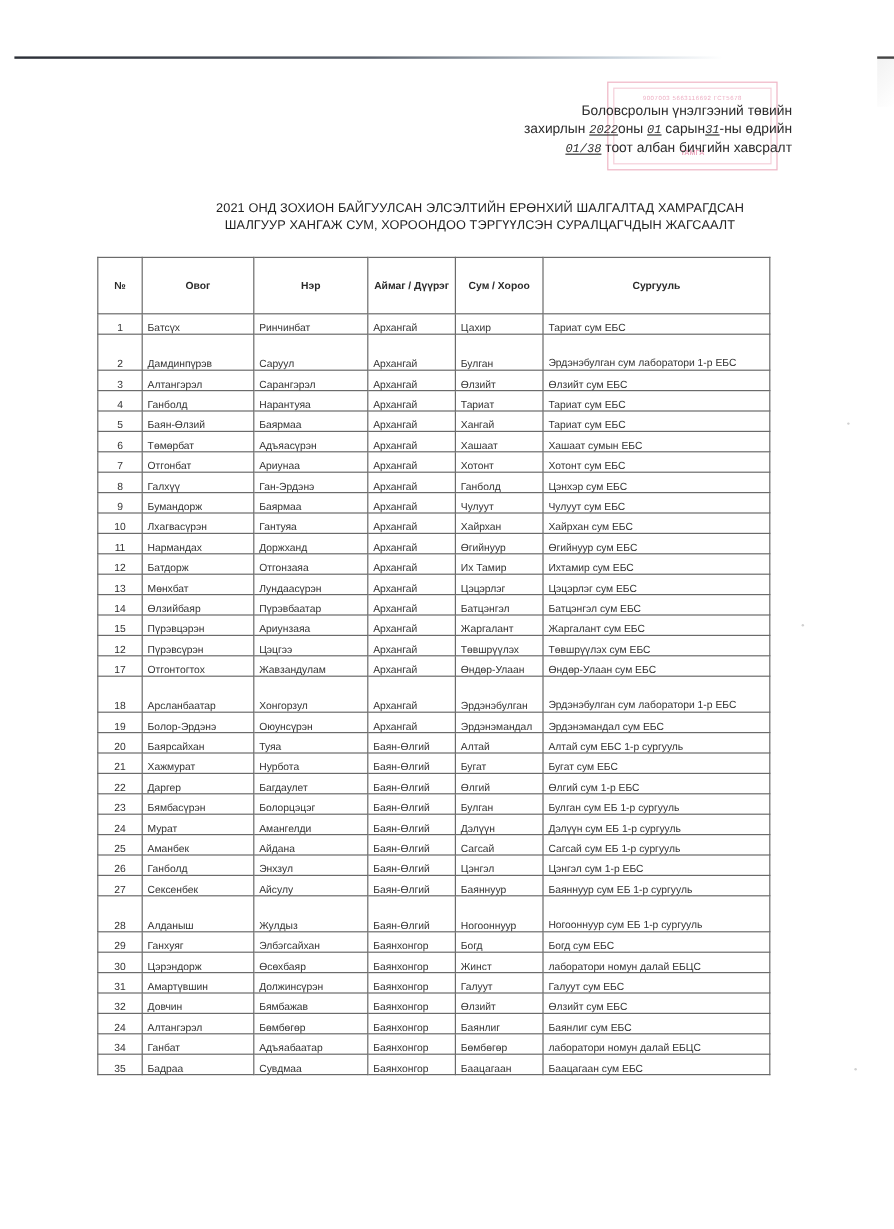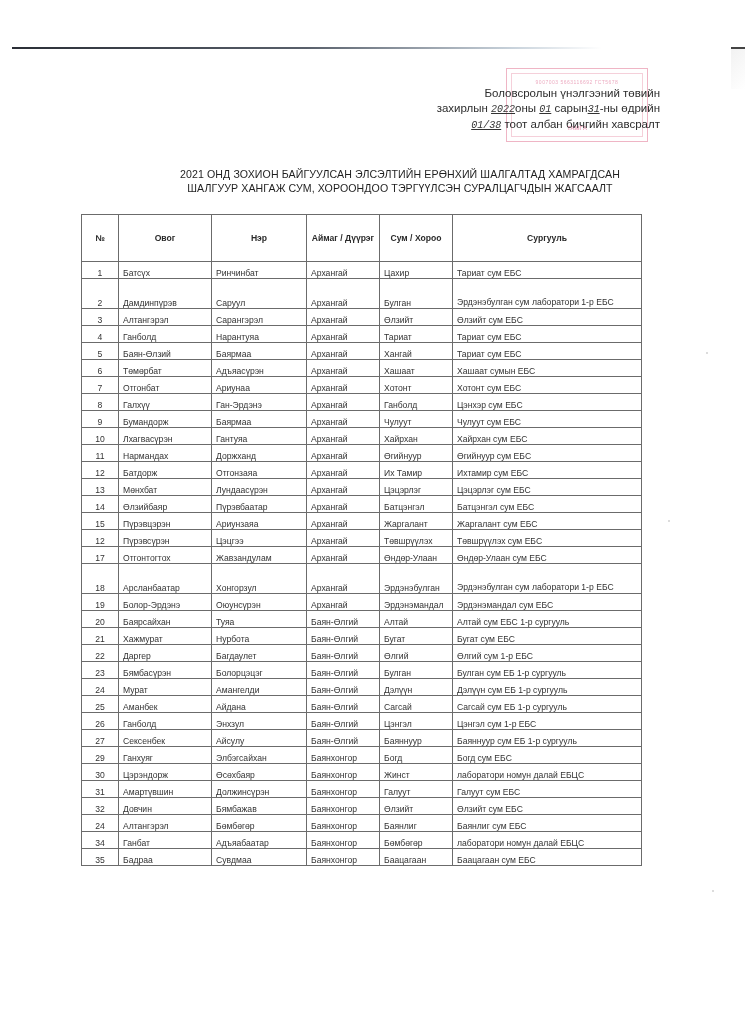--- a/index.html
+++ b/index.html
@@ -302,20 +302,28 @@
         <td>Цэнгэл сум 1-р ЕБС</td>
       </tr>
       <tr>
         <td class="num">27</td>
         <td>Сексенбек</td>
         <td>Айсулу</td>
         <td>Баян-Өлгий</td>
         <td>Баяннуур</td>
         <td>Баяннуур сум ЕБ 1-р сургууль</td>
       </tr>
+      <tr class="tall">
+        <td class="num">28</td>
+        <td>Алданыш</td>
+        <td>Жулдыз</td>
+        <td>Баян-Өлгий</td>
+        <td>Ногооннуур</td>
+        <td class="wrap">Ногооннуур сум ЕБ 1-р сургууль</td>
+      </tr>
       <tr>
         <td class="num">29</td>
         <td>Ганхуяг</td>
         <td>Элбэгсайхан</td>
         <td>Баянхонгор</td>
         <td>Богд</td>
         <td>Богд сум ЕБС</td>
       </tr>
       <tr>
         <td class="num">30</td>

